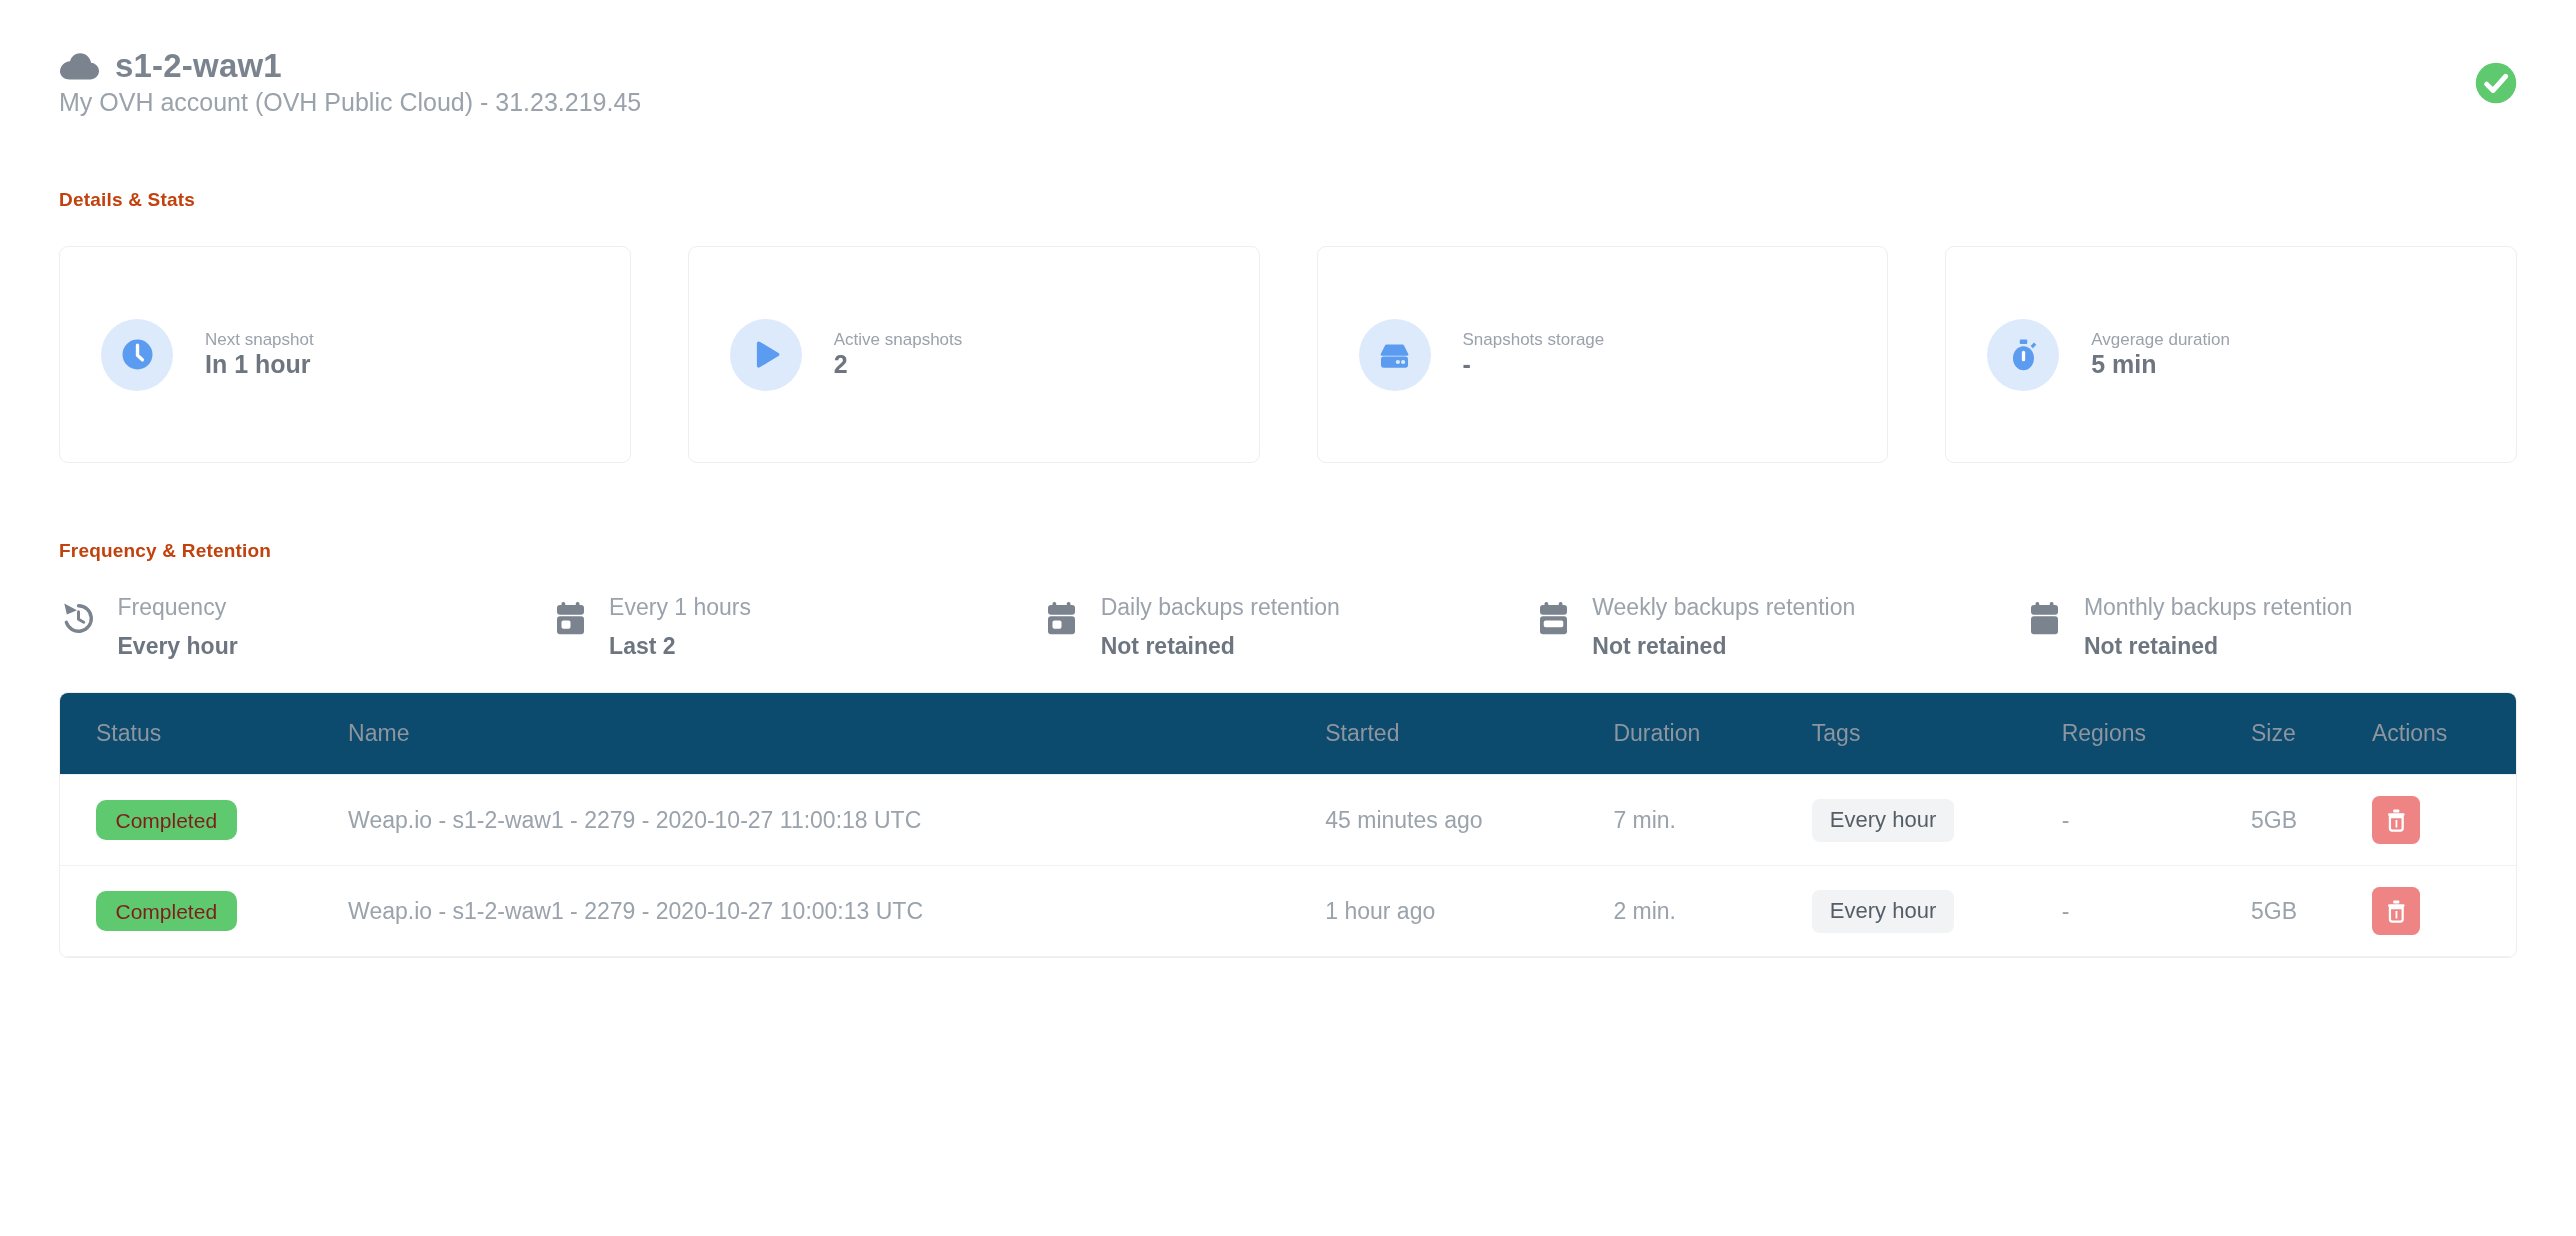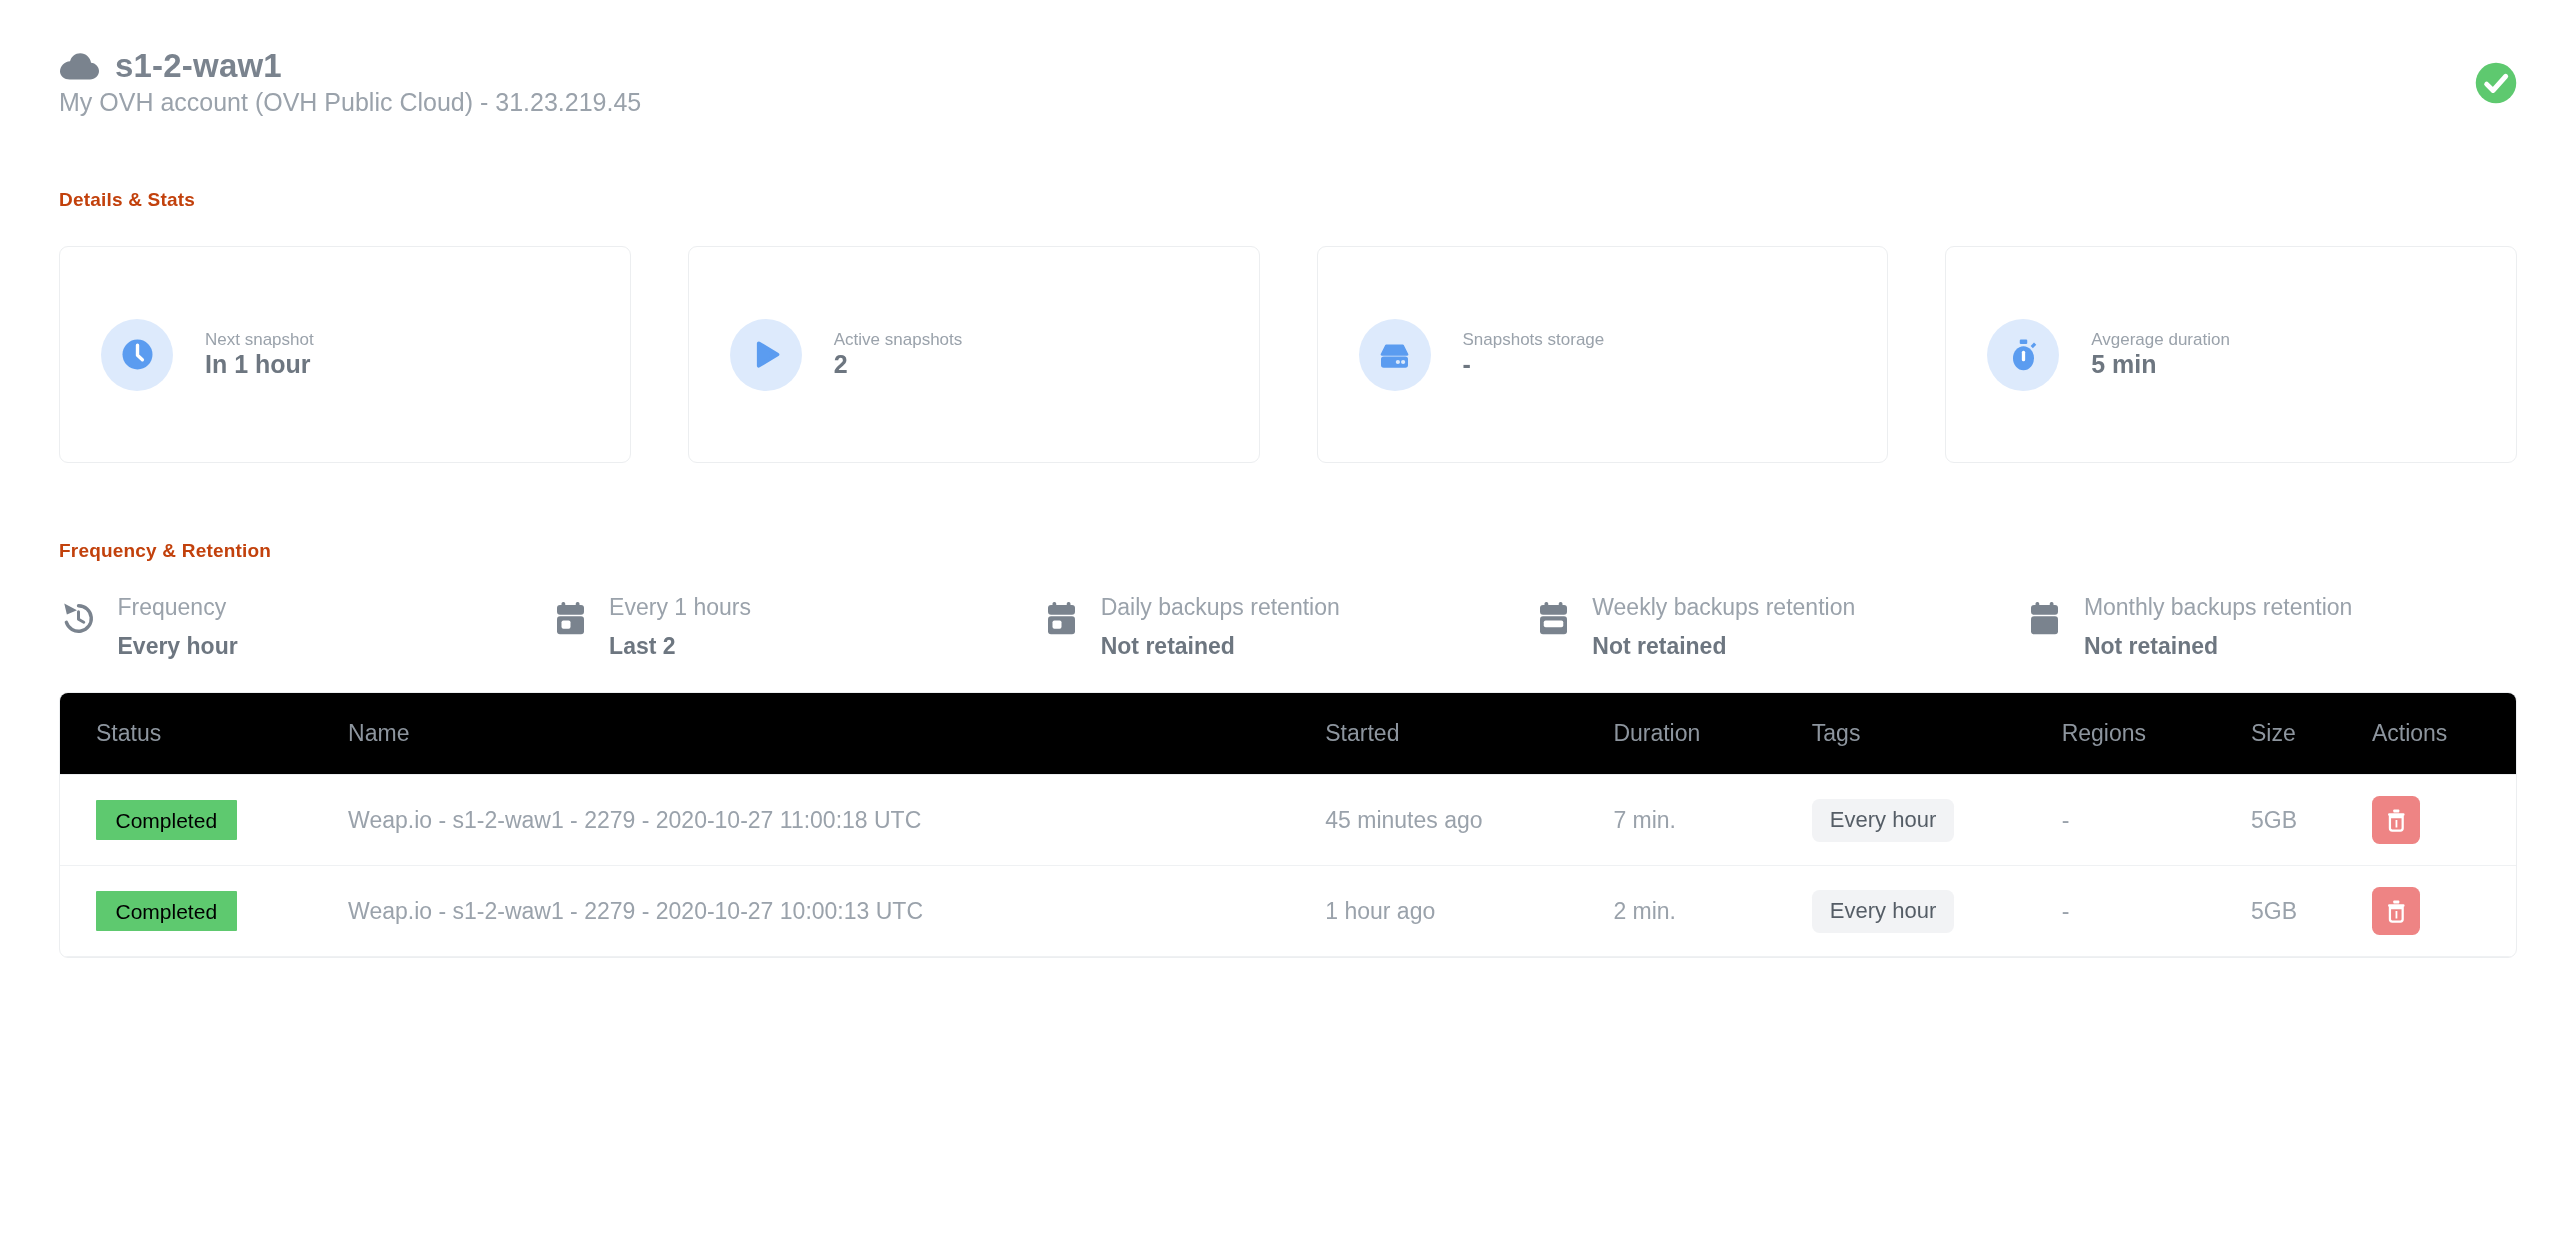--- a/index.html
+++ b/index.html
@@ -56,41 +56,41 @@
   .freq-icon svg { display: block; }
   .freq-label { font-size: 23px; color: #9aa2ab; font-weight: 400; white-space: nowrap; }
   .freq-value { font-size: 23px; color: #6d7680; font-weight: 700; margin-top: 12px; white-space: nowrap; }
 
   
   .table-wrap {
     margin-top: 32px; border: 1.5px solid #eceef0; border-radius: 9px;
     overflow: hidden; background: #fff;
   }
   table { width: 100%; border-collapse: collapse; table-layout: fixed; }
-  thead tr { background: #000000; }
+  thead tr { background: #0c4a6e; }
   thead th {
     text-align: left; font-size: 23px; font-weight: 400; color: #8d959e;
     padding: 27px 0 27px 0; border-bottom: 1.5px solid #eceef0;
   }
   tbody td {
     font-size: 23px; color: #9aa2ab; font-weight: 400;
     padding: 21px 0; border-bottom: 1.5px solid #eff1f3; vertical-align: middle;
   }
   .col-status { width: 286px; padding-left: 36px !important; }
   .col-name   { width: 970px; }
   .col-started{ width: 286px; }
   .col-duration{ width: 197px; }
   .col-tags   { width: 248px; }
   .col-regions{ width: 188px; }
   .col-size   { width: 120px; }
   .col-actions{ width: 143px; }
 
   .badge-completed {
-    display: inline-block; background: #5ec96f; color: #000000; font-size: 21px;
-    font-weight: 400; padding: 9.8px 19.5px; border-radius: 1px; line-height: 1;
+    display: inline-block; background: #5ec96f; color: #7f1d1d; font-size: 21px;
+    font-weight: 400; padding: 9.8px 19.5px; border-radius: 10px; line-height: 1;
   }
   .tag-chip {
     display: inline-block; background: #f2f3f5; color: #555d66; font-size: 22px;
     padding: 10.5px 18px; border-radius: 7.5px; line-height: 1;
   }
   .delete-btn {
     display: inline-flex; align-items: center; justify-content: center;
     width: 48px; height: 48px; background: #ee8484; border: none;
     border-radius: 7.5px; cursor: pointer;
   }

